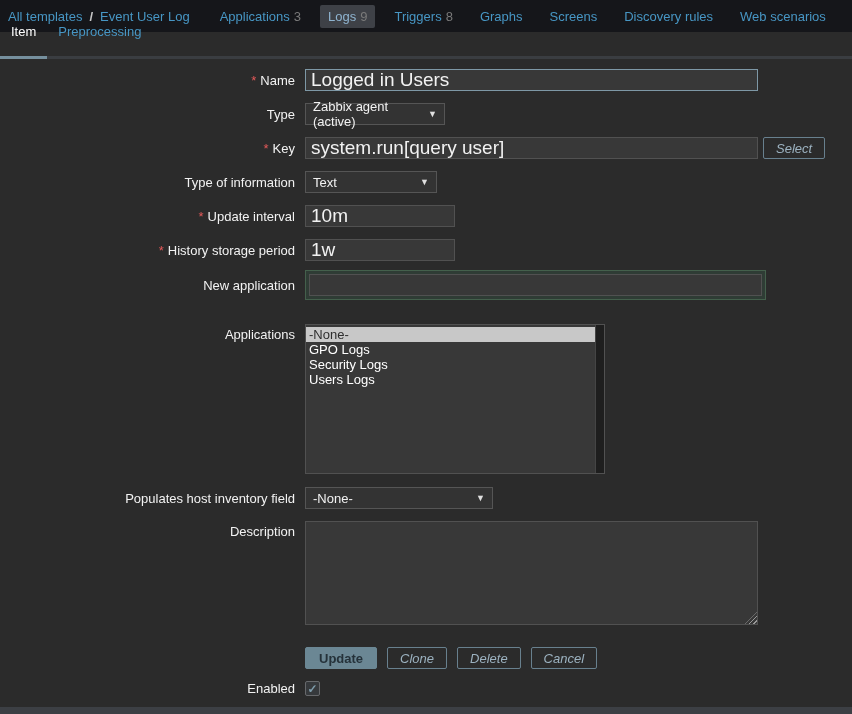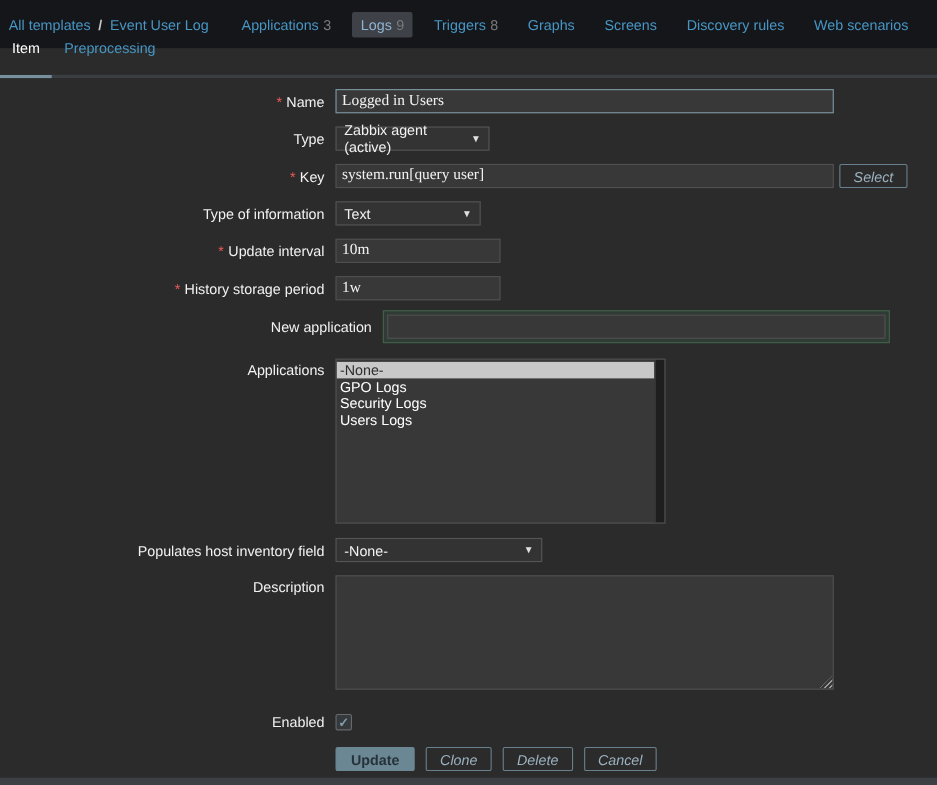--- a/index.html
+++ b/index.html
@@ -7,21 +7,21 @@
   body {
     background:#2b2b2b;
     font-family:"Liberation Sans", sans-serif;
     font-size:13px;
     color:#f2f2f2;
     position:relative;
   }
 
   
   .topnav {
-    height:44px;
+    height:32px;
     background:#15161a;
     display:flex;
     align-items:center;
     padding:0 8px;
     white-space:nowrap;
   }
   .crumb-link { color:#4796c4; text-decoration:none; cursor:pointer; }
   .crumb-sep { color:#c8c8c8; margin:0 7px; font-weight:bold; }
   .navlist { display:flex; align-items:center; margin-left:22px; }
   .nav-item {
@@ -63,22 +63,22 @@
     color:#f2f2f2;
   }
   .row.top .label { padding-top:3px; }
   .req { color:#e45959; margin-right:4px; }
 
   input.txt {
     height:22px;
     background:#383838;
     border:1px solid #515151;
     color:#f2f2f2;
-    font-family:Liberation Serif, serif;
-    font-size:14px;
+    font-family:Liberation Sans, sans-serif;
+    font-size:19px;
     padding:0 5px;
     outline:none;
   }
   input.txt.focused { border-color:#7e98a6; }
 
   .fake-select {
     height:22px;
     background:#333333;
     border:1px solid #555555;
     color:#f2f2f2;
@@ -178,21 +178,21 @@
     align-items:center;
     justify-content:center;
     color:#7f9dac;
     font-size:12px;
     font-weight:bold;
     cursor:pointer;
   }
 
   .row.enabled-row { margin-bottom:15px; }
   .row.history-row { margin-bottom:9px; }
-  .row.newapp-row { margin-bottom:14px;justify-content:center; }
+  .row.newapp-row { margin-bottom:24px; }
   .row.apps-row { margin-bottom:13px; }
   .row.desc-row { margin-bottom:22px; }
 
   .btn-row .btns { display:flex; gap:10px; }
   .btn-primary {
     height:22px;
     background:#6b8794;
     border:1px solid #6b8794;
     border-radius:2px;
     color:#25323a;
@@ -303,32 +303,32 @@
   </div>
 
   <div class="row top desc-row">
     <div class="label">Description</div>
     <div class="desc-wrap">
       <textarea class="desc" style=""></textarea>
       <div class="resize-handle"></div>
     </div>
   </div>
 
-  <div class="row enabled-row">
-    <div class="label">Enabled</div>
-    <div class="checkbox">
-      <span>✓</span>
-    </div>
-  </div>
-
   <div class="row btn-row">
     <div class="label"></div>
     <div class="btns">
       <button class="btn-primary">Update</button>
       <button class="btn-outline">Clone</button>
       <button class="btn-outline">Delete</button>
       <button class="btn-outline">Cancel</button>
     </div>
   </div>
 
+  <div class="row enabled-row">
+    <div class="label">Enabled</div>
+    <div class="checkbox">
+      <span>✓</span>
+    </div>
+  </div>
+
 </div>
 
 <div class="footer-strip"></div>
 
 </body></html>

